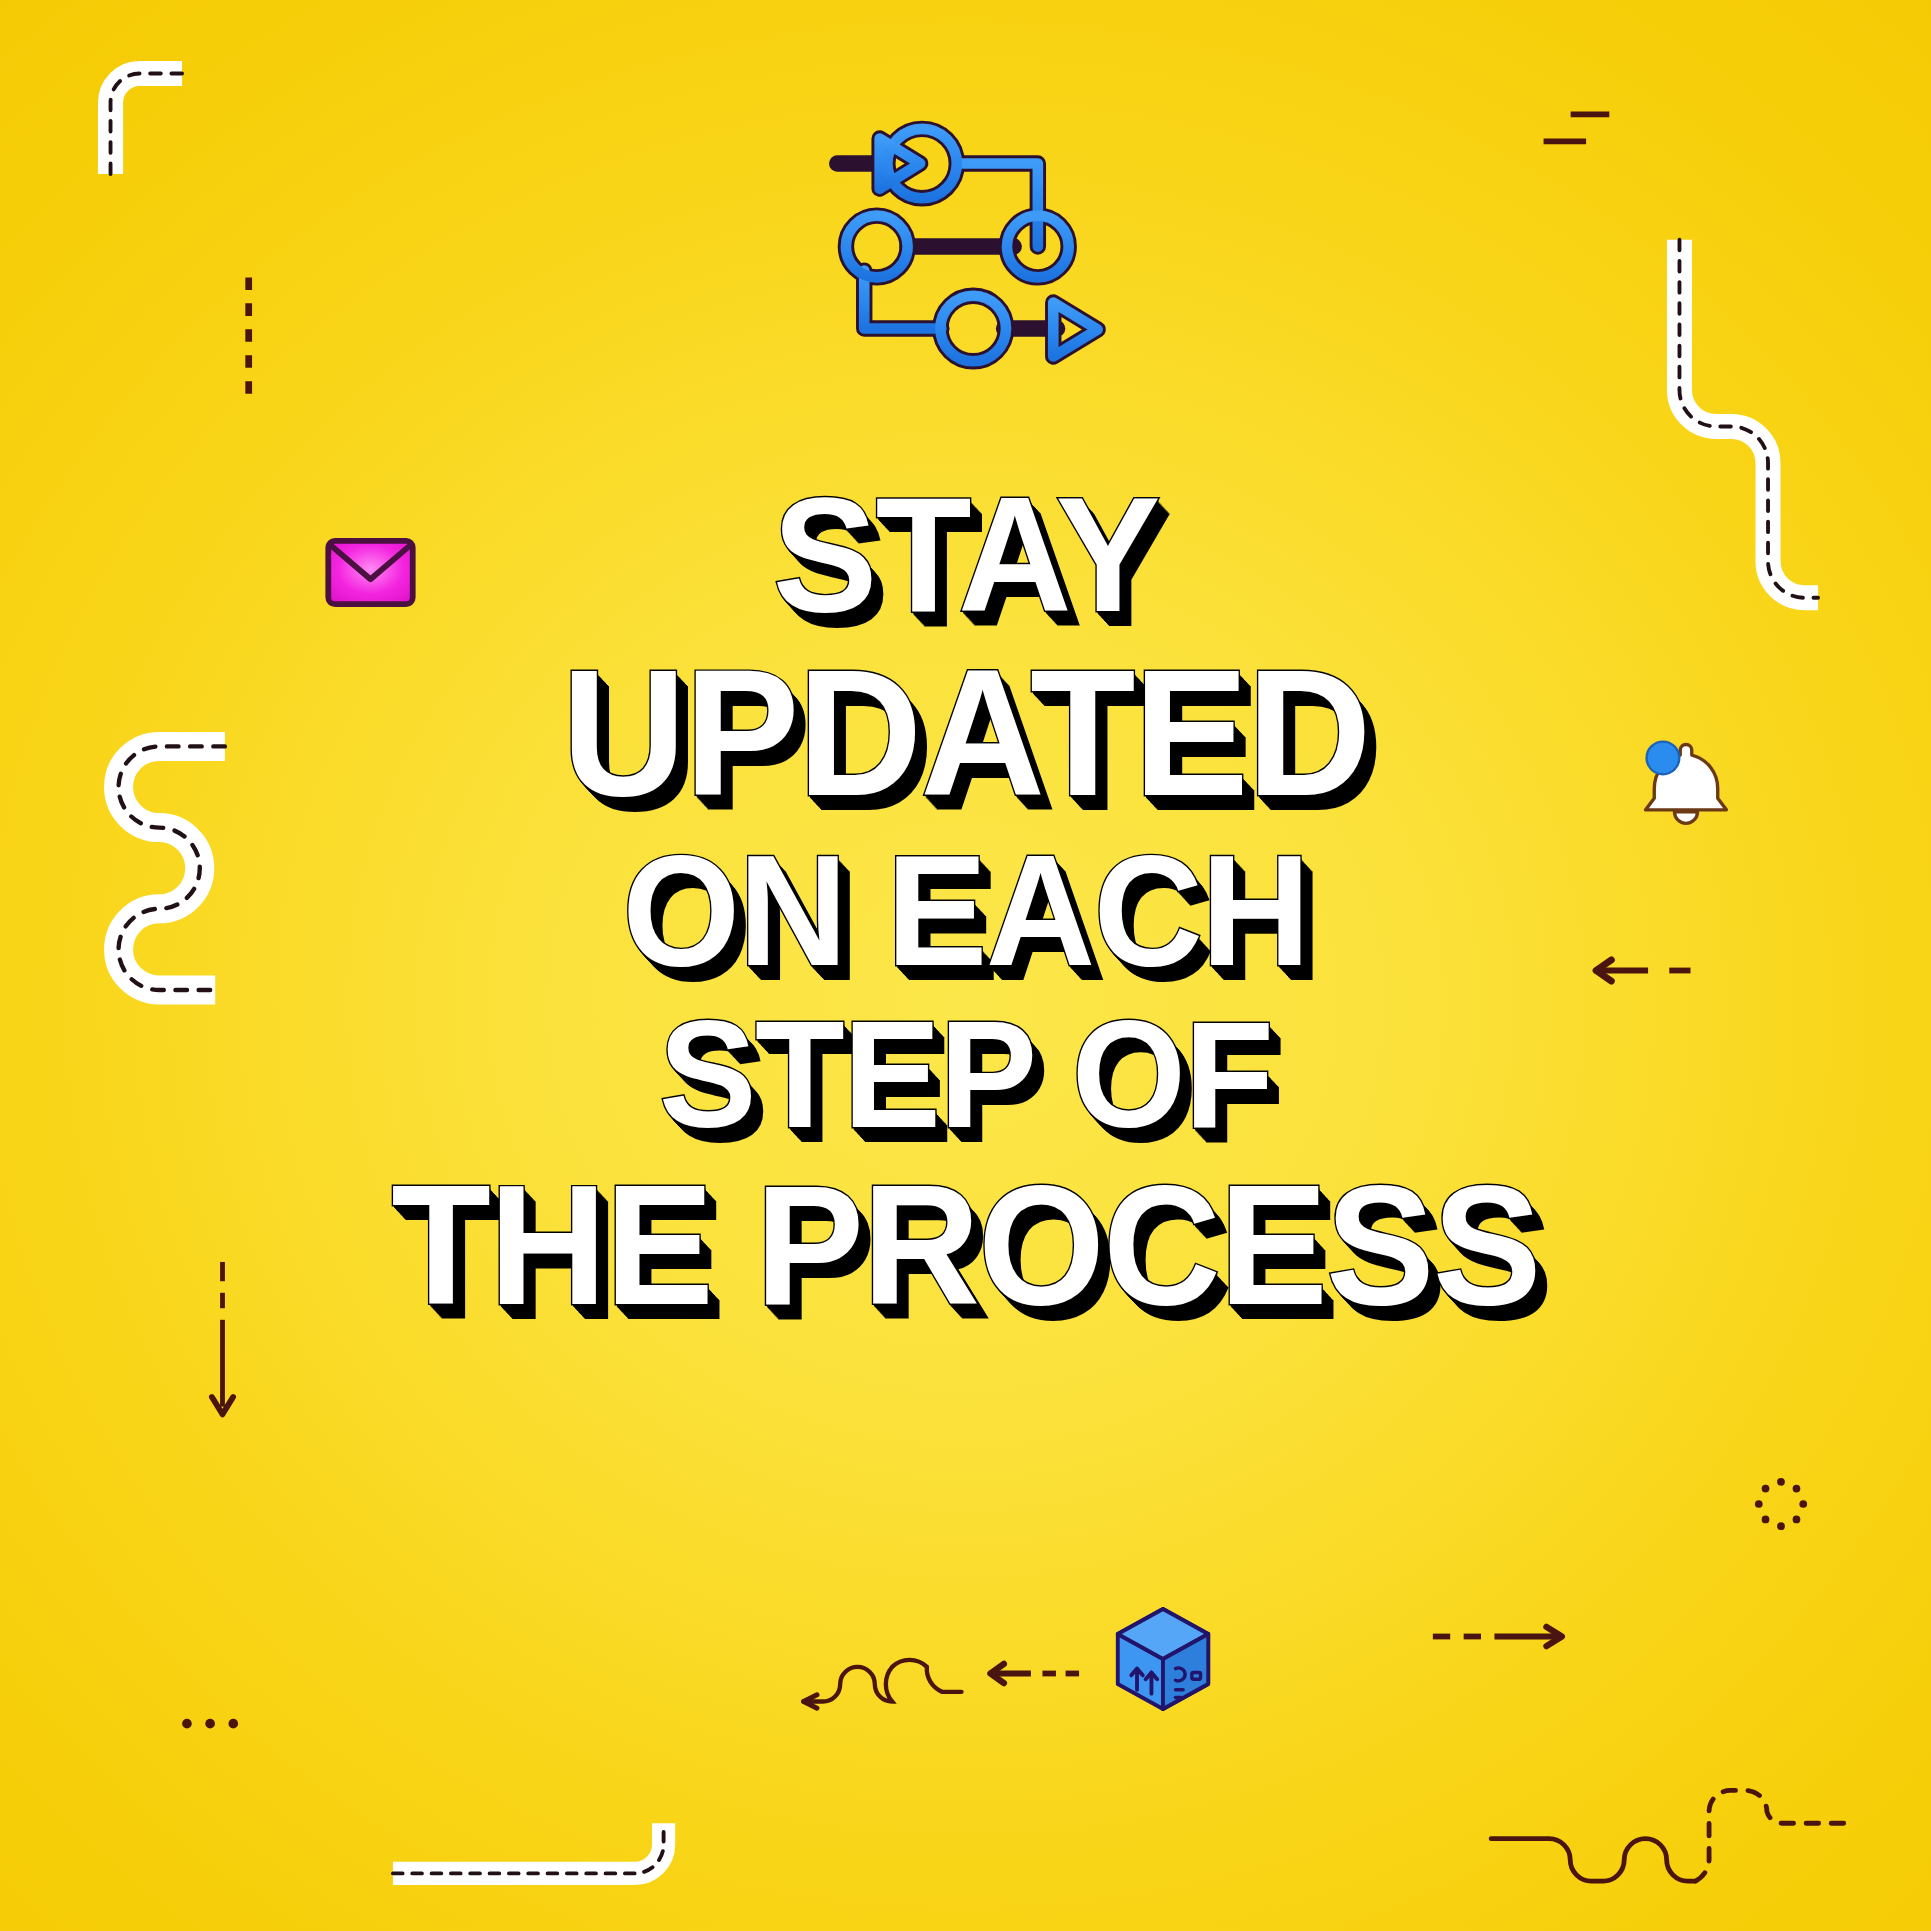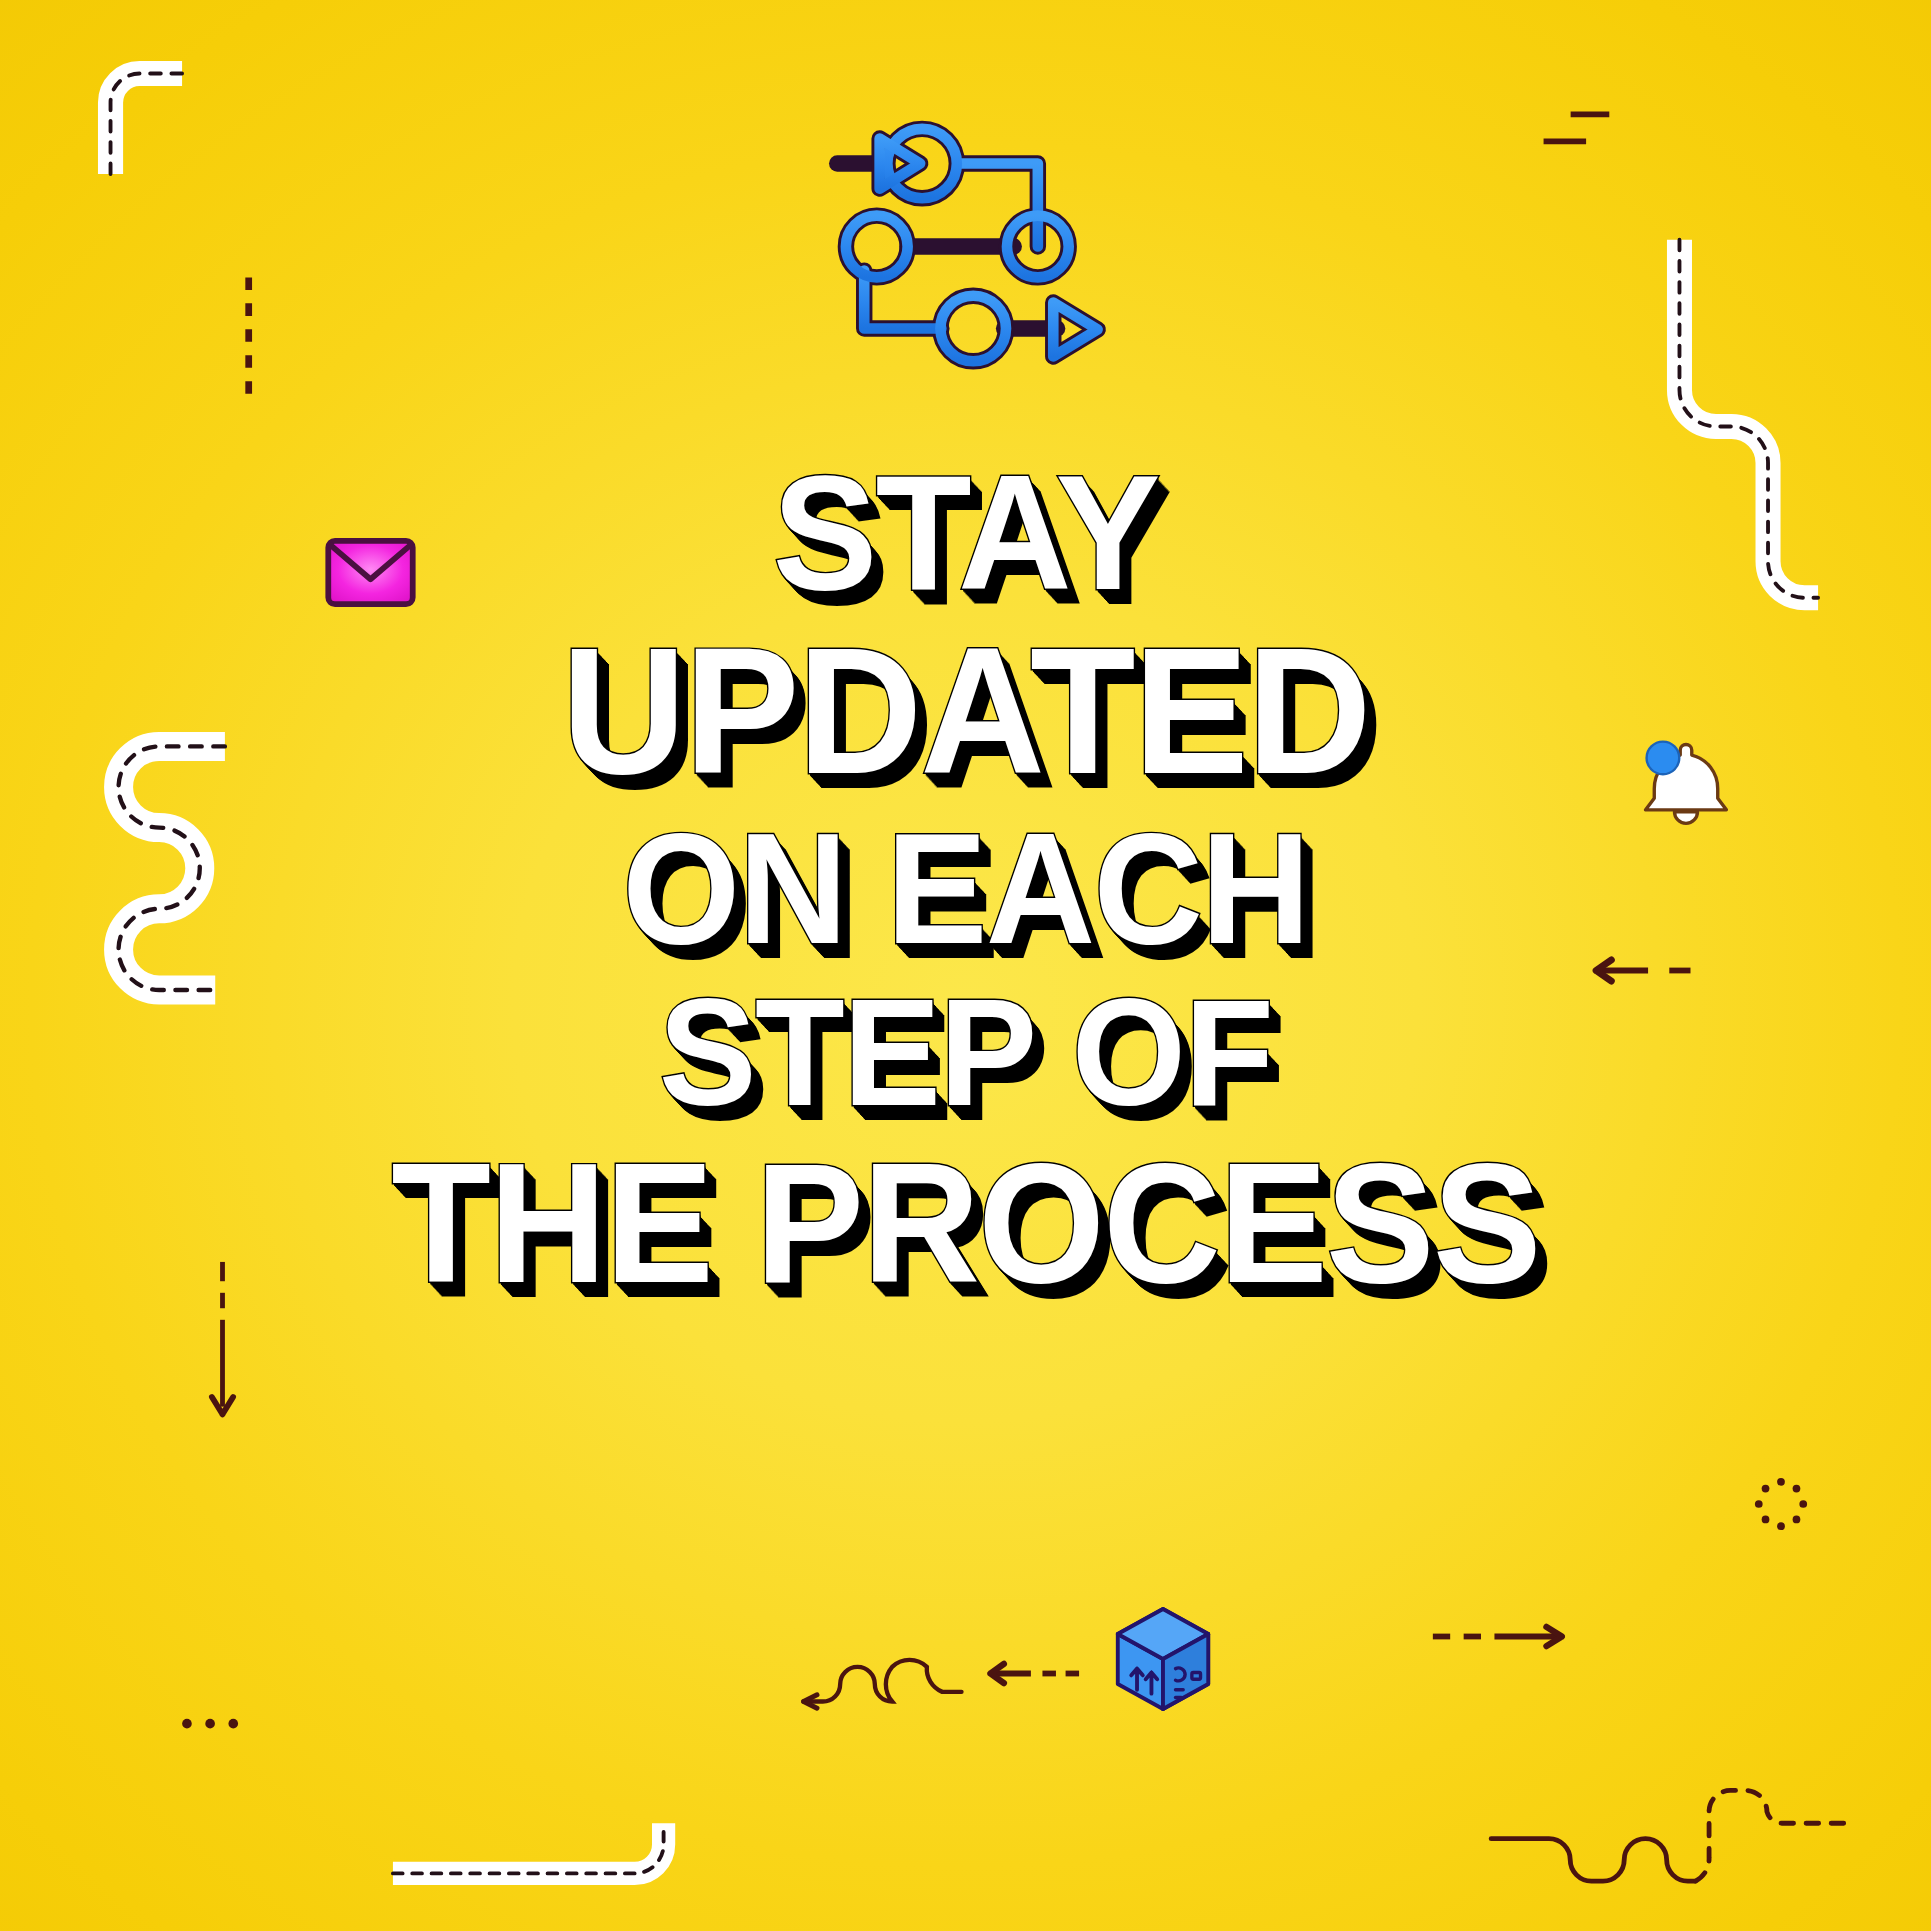--- a/index.html
+++ b/index.html
@@ -13,21 +13,21 @@
   }
 
   
   .deco{position:absolute;pointer-events:none;}
   .deco svg{display:block;overflow:visible;}
 
   
   #headline{
     position:absolute;
     left:0;right:0;
-    top:452px;
+    top:474px;
     text-align:center;
     z-index:5;
   }
   .hl-line{
     display:block;
     color:#ffffff;
     font-weight:bold;
     text-transform:uppercase;
     letter-spacing:-0.012em;
     line-height:0.99;

